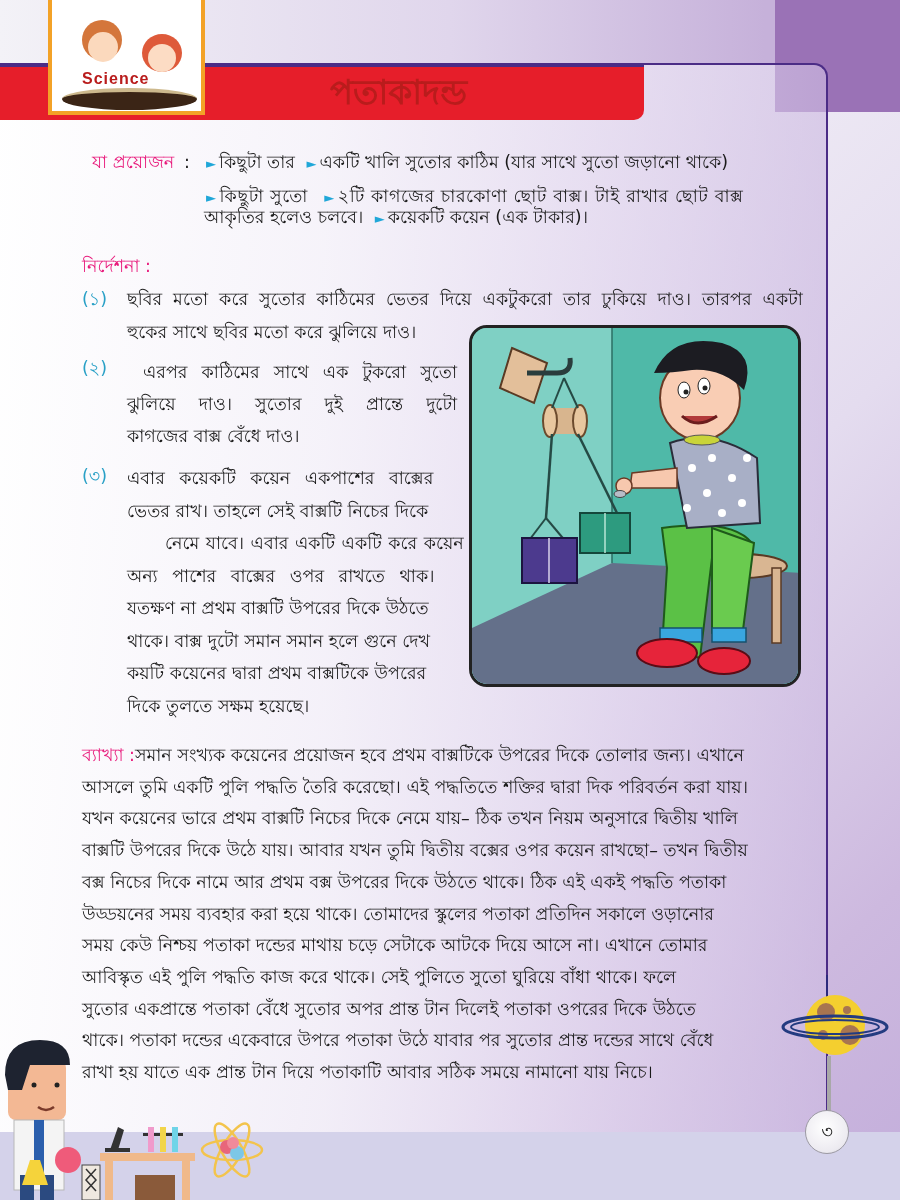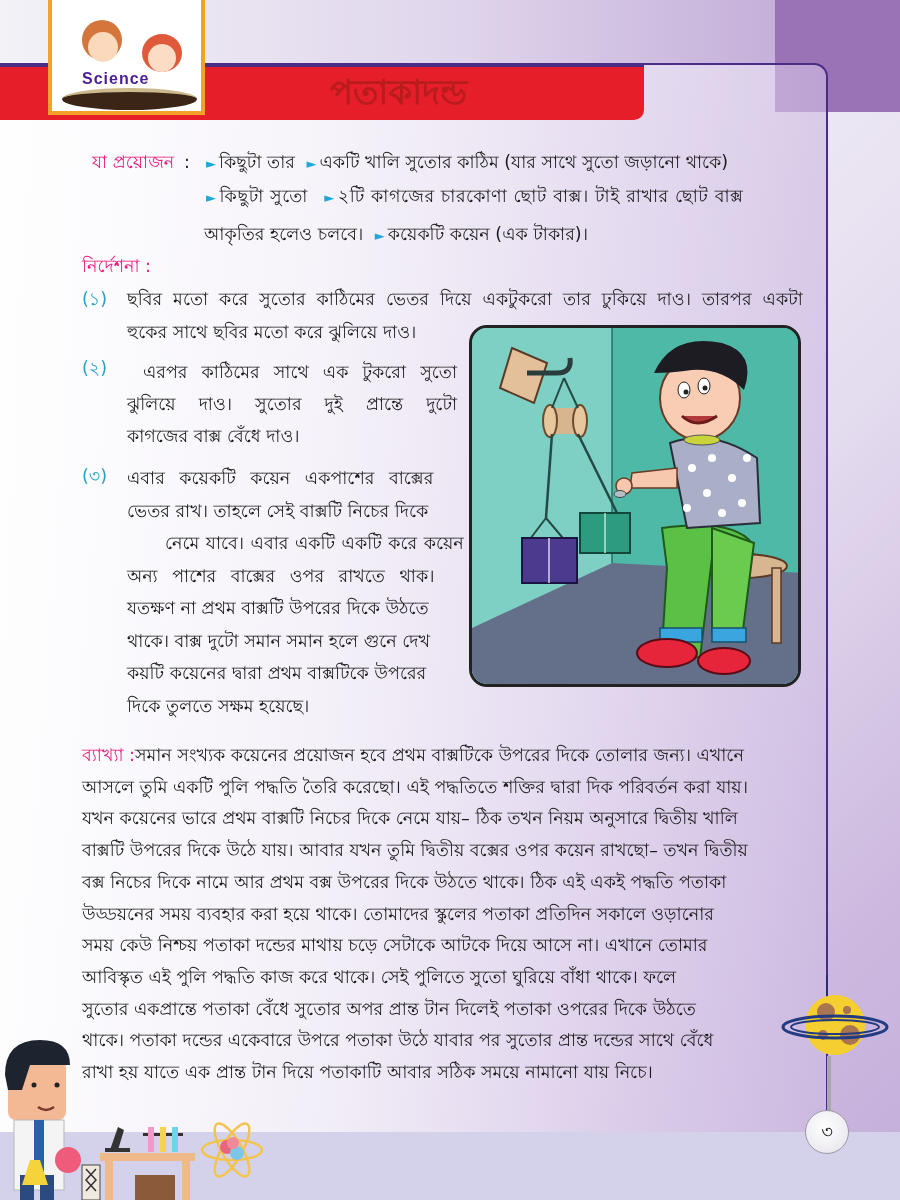--- a/index.html
+++ b/index.html
@@ -42,21 +42,21 @@
     position: absolute; left: 48px; top: 0; width: 157px; height: 115px;
     background: #ffffff; border: 4px solid #f3a227; border-top: none;
     overflow: hidden;
   }
   .logo-box .kid1 { position:absolute; left:30px; top:20px; width:40px; height:40px; border-radius:50%; background:#d4763b; }
   .logo-box .kid1f { position:absolute; left:36px; top:32px; width:30px; height:30px; border-radius:50%; background:#fbd9bd; }
   .logo-box .kid2 { position:absolute; left:90px; top:34px; width:40px; height:38px; border-radius:50%; background:#de5a3a; }
   .logo-box .kid2f { position:absolute; left:96px; top:44px; width:28px; height:28px; border-radius:50%; background:#fcdcc4; }
   .logo-box .table { position:absolute; left:10px; top:88px; width:135px; height:22px; border-radius:50%; background:#3b2516; border-top:4px solid #cdb98d; }
   .logo-box .sci {
-    position:absolute; left:30px; top:70px; font-size:16px; font-weight:bold; color:#4c1d95;
+    position:absolute; left:30px; top:70px; font-size:16px; font-weight:bold; color:#b91c1c;
     font-family:"Liberation Sans", sans-serif; letter-spacing:1px;
   }
 
   .label-pink { color: #e8197b; }
   .label-teal { color: #29a0c6; }
   .text-line { position: absolute; font-size: 17.5px; line-height: 24px; white-space: nowrap; }
   .bullet { color:#20a7d8; font-size: 13px; display:inline-block; margin: 0 3px 0 2px; }
 
   .illus {
     position:absolute; left:469px; top:325px; width:332px; height:362px;
@@ -100,21 +100,21 @@
 <div class="text-line" style="left:184px; top:150px;">:</div>
 
 <div class="text-line" style="left:204px; top:150px;">
   <span class="bullet">►</span><span>কিছুটা তার</span>
   <span class="bullet" style="margin-left:6px;">►</span><span>একটি খালি সুতোর কাঠিম (যার সাথে সুতো জড়ানো থাকে)</span>
 </div>
 <div class="text-line" style="left:204px; top:184px; letter-spacing:0.6px;">
   <span class="bullet">►</span><span>কিছুটা সুতো</span>
   <span class="bullet" style="margin-left:10px;">►</span><span>২টি কাগজের চারকোণা ছোট বাক্স। টাই রাখার ছোট বাক্স</span>
 </div>
-<div class="text-line" style="left:204px; top:222px;">
+<div class="text-line" style="left:204px; top:205px;">
   <span>আকৃতির হলেও চলবে।</span>
   <span class="bullet" style="margin-left:6px;">►</span><span>কয়েকটি কয়েন (এক টাকার)।</span>
 </div>
 
 <div class="text-line label-pink" style="left:82px; top:254px;">নির্দেশনা :</div>
 
 <div class="text-line label-teal" style="left:82px; top:287px;">(১)</div>
 <div class="text-line" style="left:127px; top:287px; width:676px; text-align:justify; text-align-last:justify; letter-spacing:0.1px;">ছবির মতো করে সুতোর কাঠিমের ভেতর দিয়ে একটুকরো তার ঢুকিয়ে দাও। তারপর একটা</div>
 <div class="text-line" style="left:127px; top:320px;">হুকের সাথে ছবির মতো করে ঝুলিয়ে দাও।</div>
 

